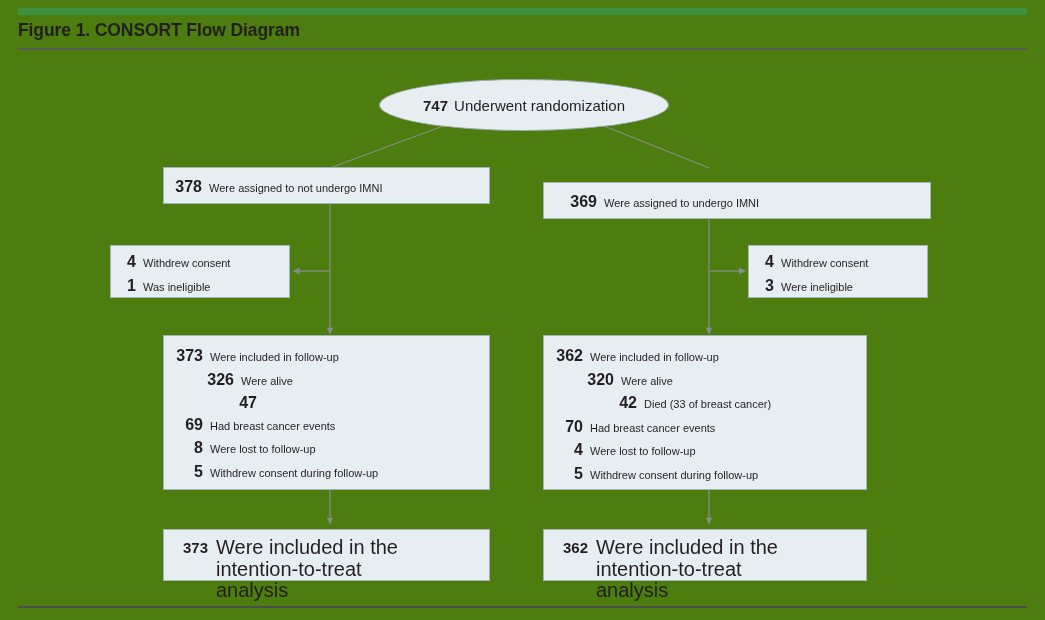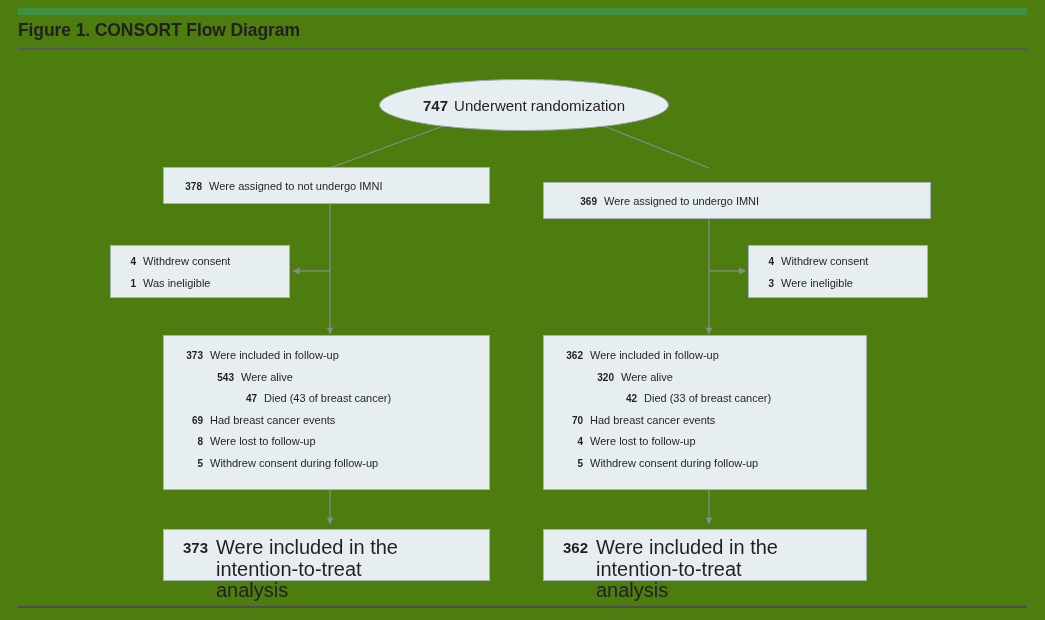--- a/index.html
+++ b/index.html
@@ -99,21 +99,21 @@
   }
 
   .row {
     display: flex;
     align-items: baseline;
     line-height: 21.5px;
     white-space: nowrap;
   }
   .row .num {
     font-weight: bold;
-    font-size: 10px;
+    font-size: 16px;
     text-align: right;
     flex: 0 0 auto;
     font-family: "Liberation Sans", sans-serif;
   }
   .row .txt {
     font-size: 11px;
     font-weight: normal;
     padding-left: 7px;
     font-family: "Liberation Sans", sans-serif;
   }
@@ -229,26 +229,25 @@
     </div>
   </div>
 
   <div class="node" style="left:163px; top:335px; width:327px; height:155px;">
     <div class="lines" style="padding-top:9px; padding-left:12px;">
       <div class="row indent-0">
         <span class="num numw-3">373</span>
         <span class="txt">Were included in follow-up</span>
       </div>
       <div class="row indent-1">
-        <span class="num numw-3">543</span>
+        <span class="num numw-3">326</span>
         <span class="txt">Were alive</span>
       </div>
       <div class="row indent-2">
         <span class="num numw-2">47</span>
-        <span class="txt">Died (43 of breast cancer)</span>
       </div>
       <div class="row indent-0">
         <span class="num numw-3">69</span>
         <span class="txt">Had breast cancer events</span>
       </div>
       <div class="row indent-0">
         <span class="num numw-3">8</span>
         <span class="txt">Were lost to follow-up</span>
       </div>
       <div class="row indent-0">

